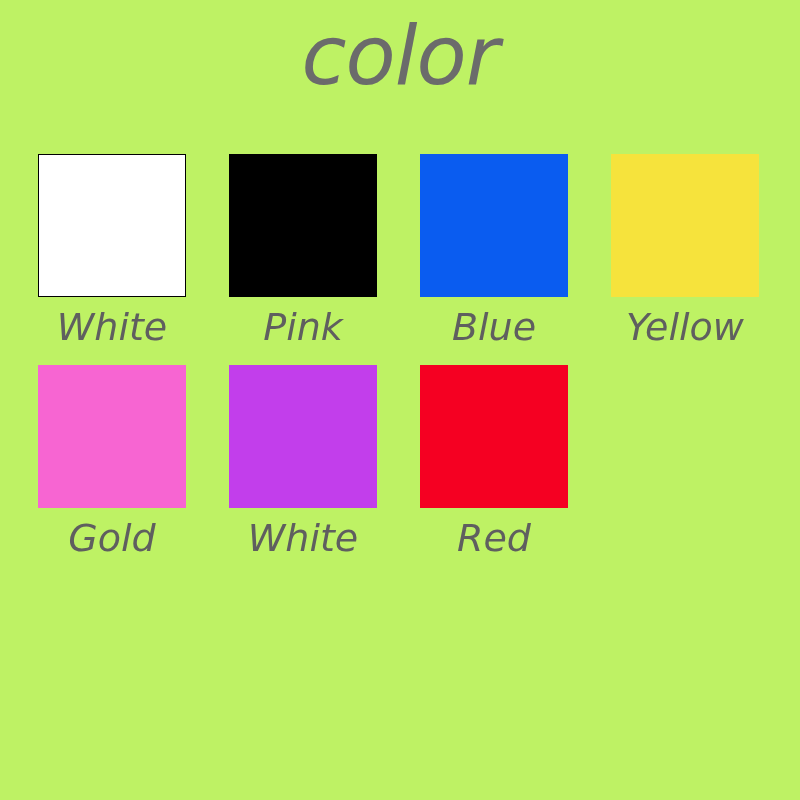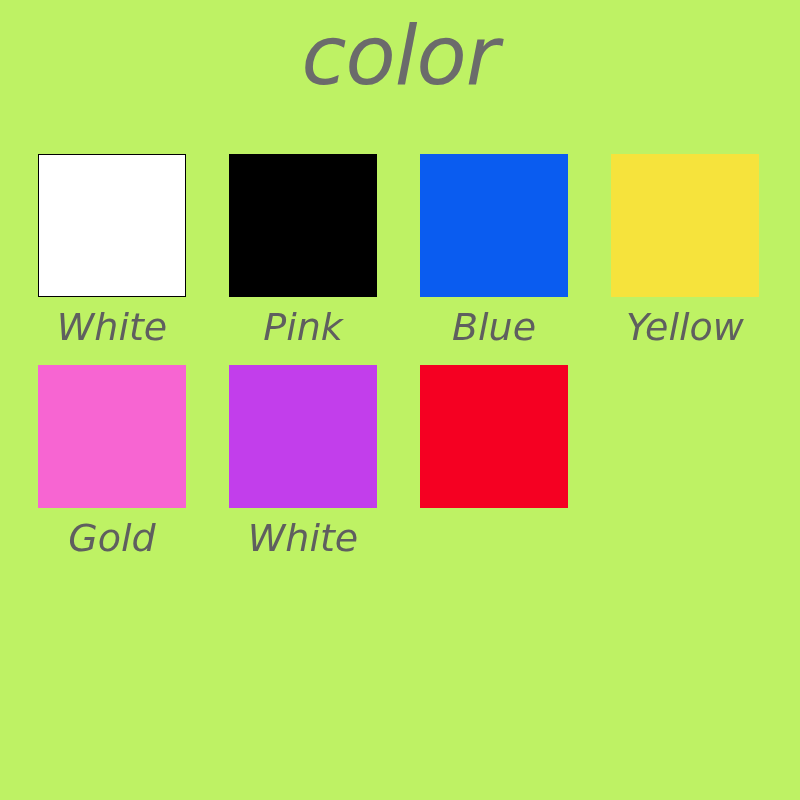--- a/index.html
+++ b/index.html
@@ -118,17 +118,18 @@
       <div class="swatch-cell">
         <div class="swatch-chip" style="background-color: rgb(247, 101, 210);"></div>
         <div class="swatch-label" style="color: rgb(95, 95, 95);">Gold</div>
       </div>
       <div class="swatch-cell">
         <div class="swatch-chip" style="background-color: rgb(194, 62, 235);"></div>
         <div class="swatch-label" style="color: rgb(95, 95, 95);">White</div>
       </div>
       <div class="swatch-cell">
         <div class="swatch-chip" style="background-color: rgb(245, 0, 34);"></div>
+        <div class="swatch-label" style="color: rgb(95, 95, 95);">Red</div>
       </div>
     </div>
 
   </div>
 </div>
 
 </body></html>

